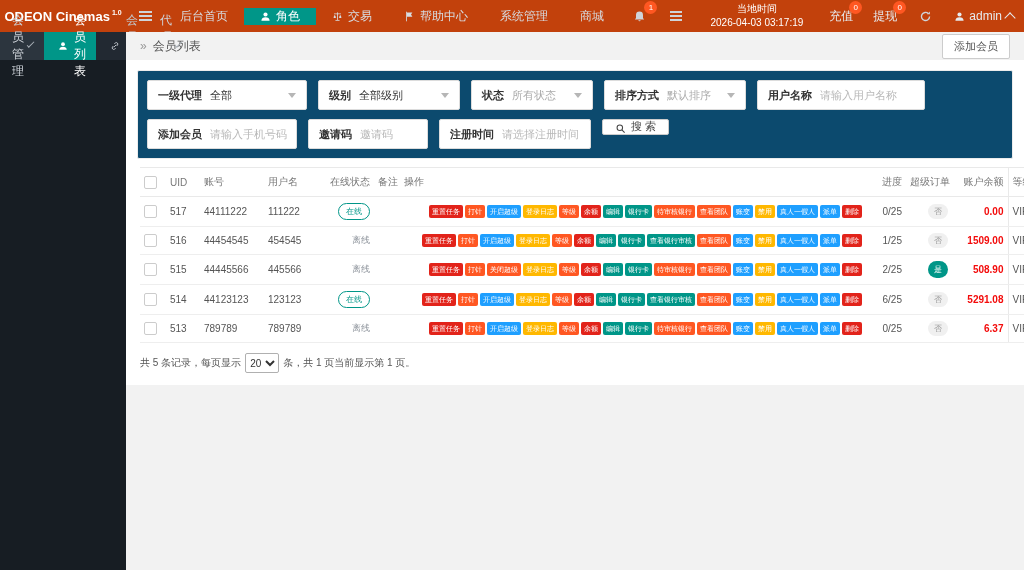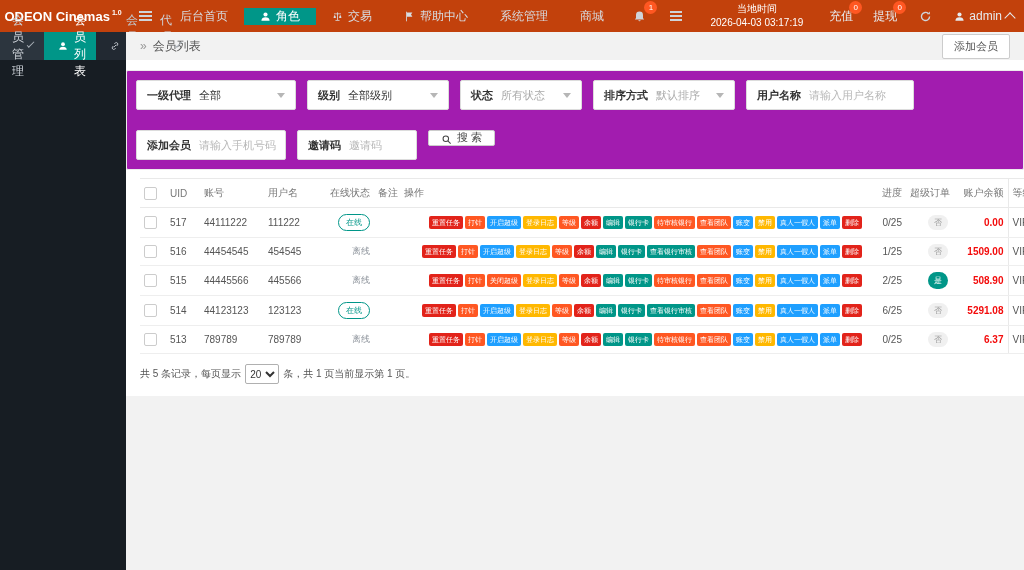--- a/index.html
+++ b/index.html
@@ -35,21 +35,21 @@
 .main{flex:1;display:flex;flex-direction:column;overflow:hidden}
 
 
 .crumb-row{height:28px;display:flex;align-items:center;padding:0 14px;color:#666;background:#f2f2f2}
 .crumb-sep{color:#999;margin-right:6px;font-size:12px}
 .crumb-title{font-size:12px;color:#555}
 .add-btn{margin-left:auto;background:#fff;border:1px solid #ccc;border-radius:2px;font-size:11px;color:#555;padding:4px 11px;cursor:pointer}
 
 
 .panel{background:#fff;padding:10px 0 12px}
-.filter-box{margin:0 0;border:1px solid #ececec;border-radius:2px;padding:9px;display:flex;flex-direction:column;gap:20px;background:#a21caf}
+.filter-box{margin:0 11px;border:1px solid #ececec;border-radius:2px;padding:9px;display:flex;flex-direction:column;gap:9px;background:#0c4a6e}
 .frow{display:flex;gap:11px}
 .fcontrol{height:30px;border:1px solid #dcdcdc;border-radius:2px;display:flex;align-items:center;background:#fff}
 .flabel{padding:0 8px 0 10px;font-size:11px;color:#333;font-weight:bold;white-space:nowrap}
 .fvalue{font-size:11px;color:#333;white-space:nowrap}
 .fvalue.muted{color:#aaa}
 .caret{margin-left:auto;margin-right:10px;width:0;height:0;border-left:4px solid transparent;border-right:4px solid transparent;border-top:5px solid #b6b6b6}
 .fcontrol input{border:0;outline:0;font-size:11px;flex:1;min-width:0;color:#333;font-family:inherit;background:transparent}
 .fcontrol input::placeholder{color:#b8b8b8}
 .search-btn{height:16px;border:1px solid #ccc;background:#fff;border-radius:2px;display:flex;align-items:flex-end;gap:5px;padding:0 12px;font-size:11px;color:#444;cursor:pointer}
 
@@ -254,20 +254,24 @@
           </div>
         </div>
         <div class="frow">
           <div class="fcontrol" style="width:150px">
             <span class="flabel">添加会员</span>
             <input placeholder="请输入手机号码" style="">
           </div>
           <div class="fcontrol" style="width:120px">
             <span class="flabel">邀请码</span>
             <input placeholder="邀请码" style="">
+          </div>
+          <div class="fcontrol" style="width:152px">
+            <span class="flabel">注册时间</span>
+            <input placeholder="请选择注册时间" style="">
           </div>
           <button class="search-btn">
             <span>
                 <svg width="11" height="11" viewBox="0 0 16 16" fill="none" stroke="currentColor" stroke-width="1.5">
                   <circle cx="7" cy="7" r="4"></circle>
                   <path d="M10 10l4 4"></path>
                 </svg>
               </span>
             <span>搜 索</span>
           </button>

